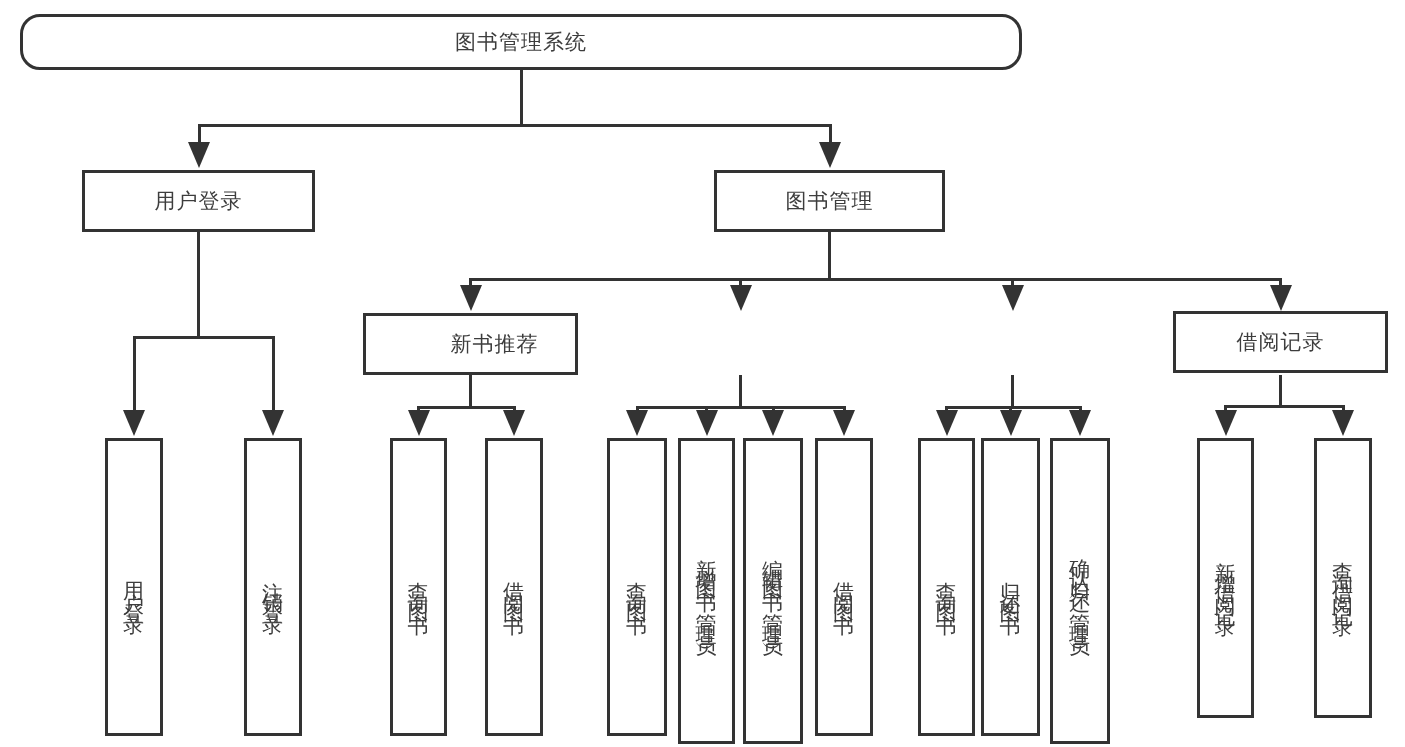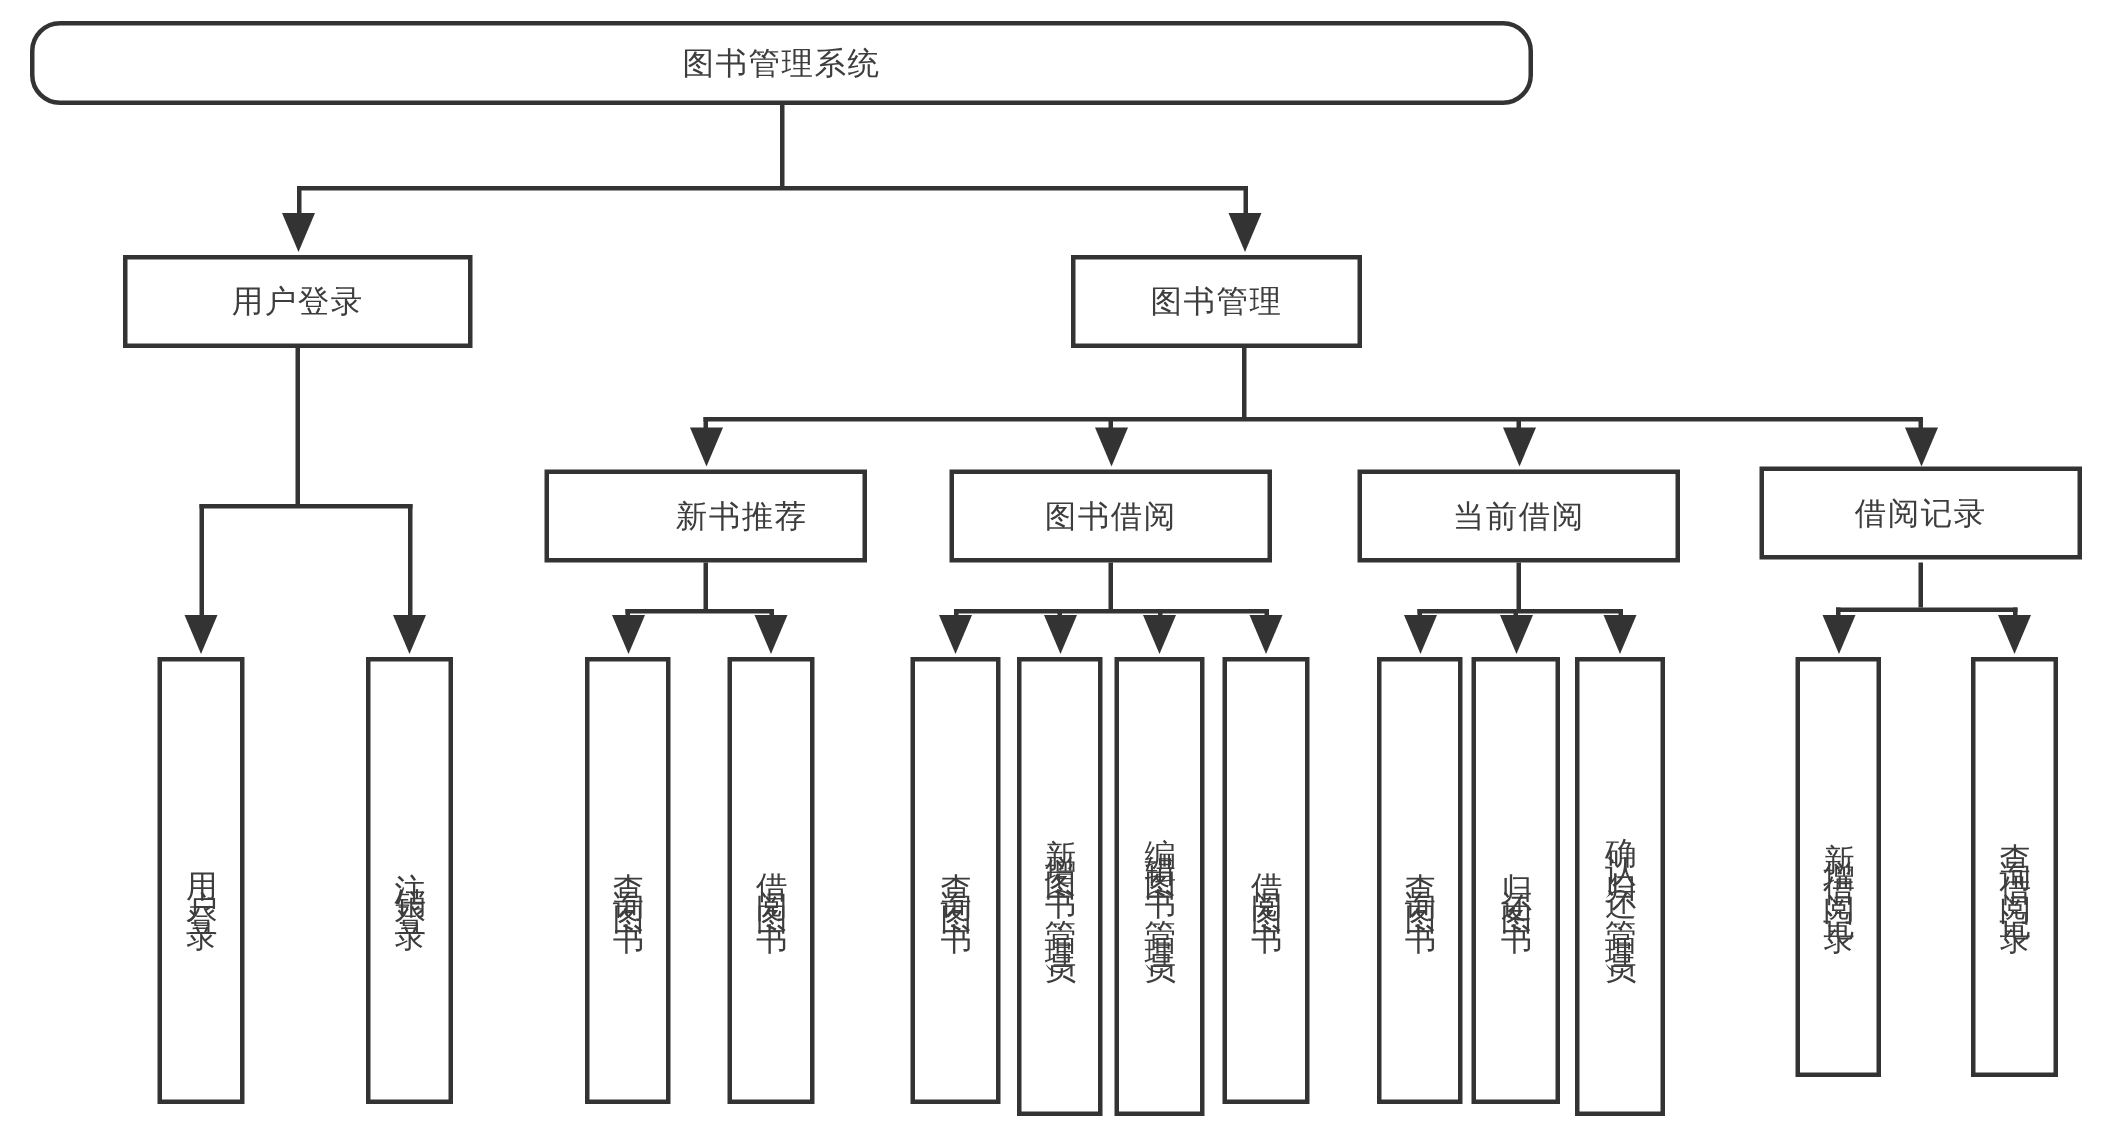--- a/index.html
+++ b/index.html
@@ -56,32 +56,26 @@
 
 <div id="canvas">
 
   <div class="box hbox" style="left:20px;top:14px;width:1002px;height:56px;border-radius:20px;">
     <span>图书管理系统</span>
   </div>
 
   <div class="box hbox" style="left:82px;top:170px;width:233px;height:62px;">
     <span>用户登录</span>
   </div>
-  <div class="box hbox" style="left:714px;top:170px;width:194px;height:62px;">
+  <div class="box hbox" style="left:714px;top:170px;width:231px;height:62px;">
     <span>图书管理</span>
   </div>
 
   <div class="box hbox" style="left:363px;top:313px;width:215px;height:62px;padding-left:48px;">
     <span>新书推荐</span>
-  </div>
-  <div class="box hbox" style="left:633px;top:313px;width:215px;height:62px;">
-    <span>图书借阅</span>
-  </div>
-  <div class="box hbox" style="left:905px;top:313px;width:215px;height:62px;">
-    <span>当前借阅</span>
   </div>
   <div class="box hbox" style="left:1173px;top:311px;width:215px;height:62px;">
     <span>借阅记录</span>
   </div>
 
   <div class="box vbox" style="left:105px;top:438px;width:58px;height:298px;">
     <span class="vtext">用户登录</span>
   </div>
   <div class="box vbox" style="left:244px;top:438px;width:58px;height:298px;">
     <span class="vtext">注销登录</span>

